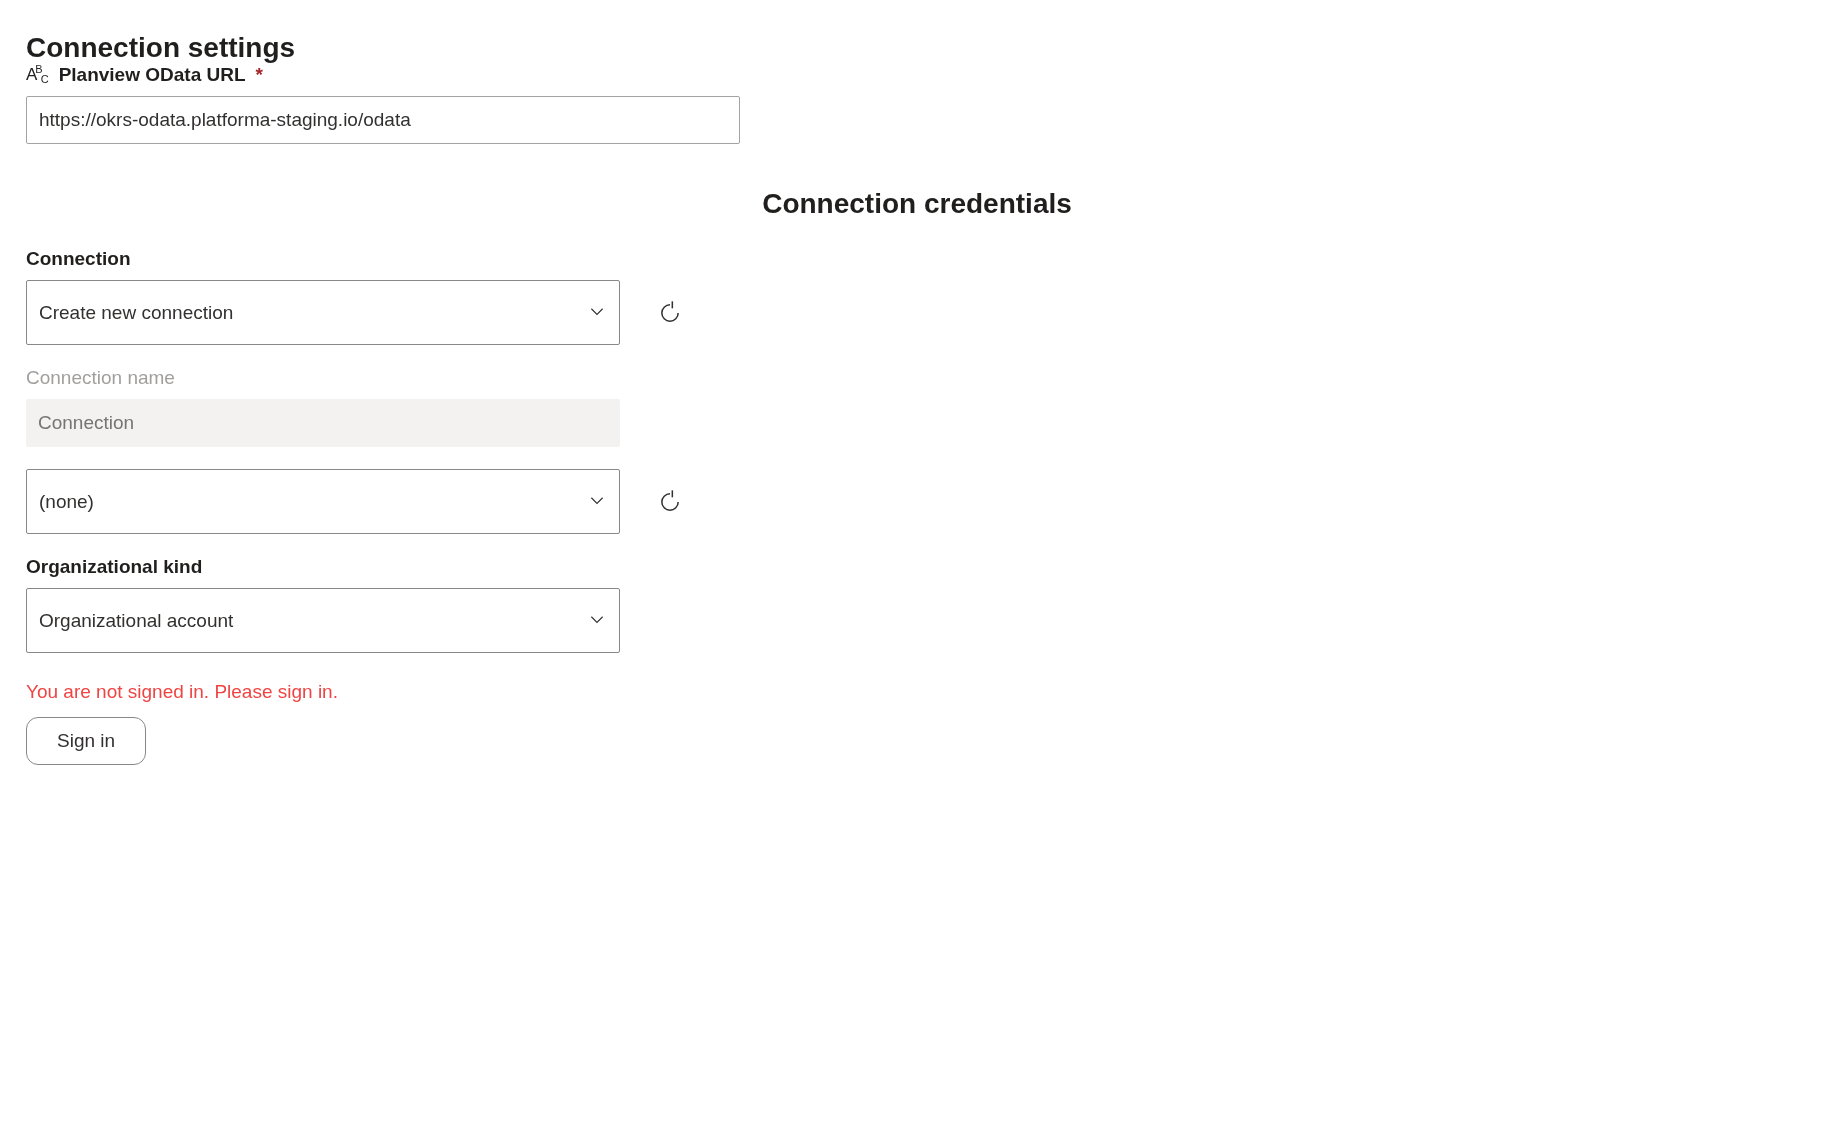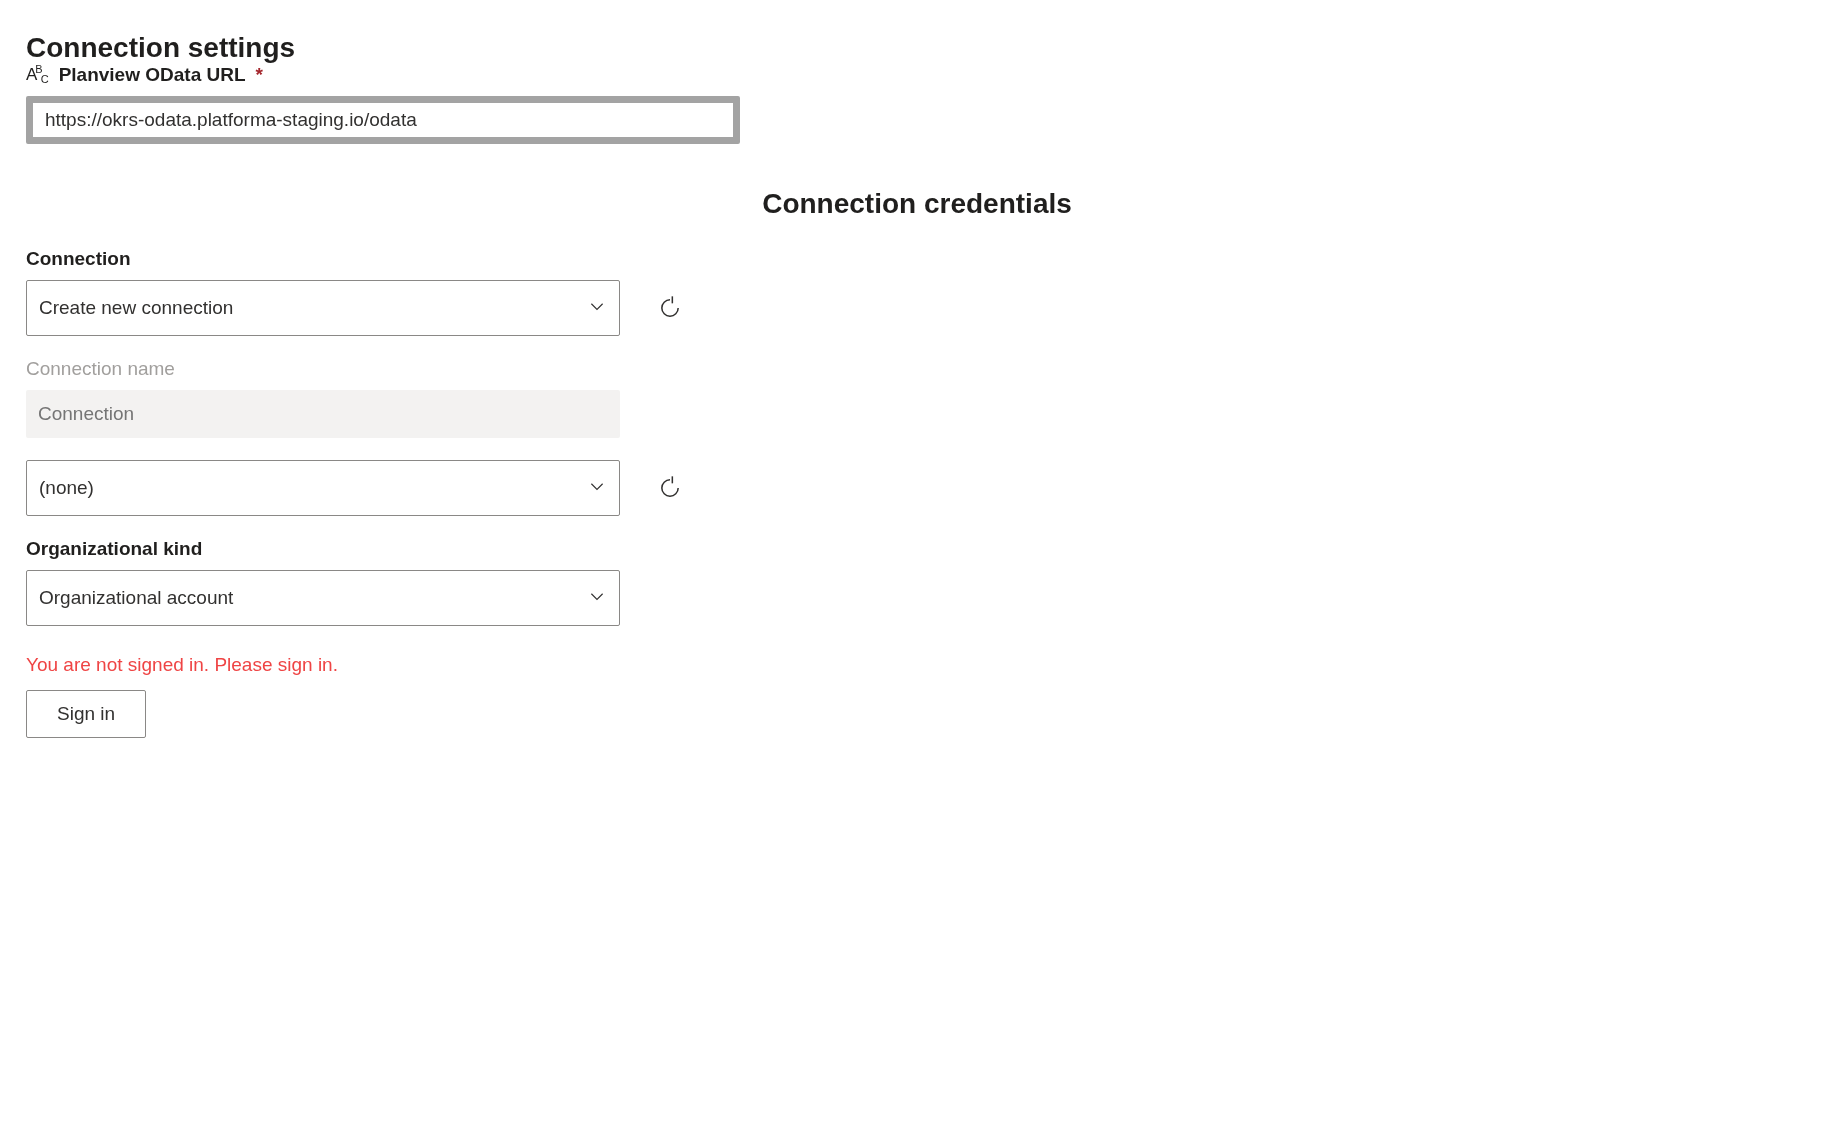--- a/index.html
+++ b/index.html
@@ -59,21 +59,21 @@
       top: -6px;
     }
     .abc-icon .c-sub {
       font-size: 11px;
       position: relative;
       top: 4px;
     }
     .text-input {
       width: 714px;
       height: 48px;
-      border: 7px solid #a3a3a3;
+      border: 1px solid #a3a3a3;
       border-radius: 2px;
       padding: 0 12px;
       font-size: 19px;
       font-family: inherit;
       color: #323130;
       background: #ffffff;
     }
     .text-input.disabled {
       background: #f3f2f1;
       border: none;
@@ -83,21 +83,21 @@
       display: flex;
       align-items: center;
       gap: 34px;
     }
     .select-wrapper {
       position: relative;
       width: 594px;
     }
     .select-box {
       width: 100%;
-      height: 56px;
+      height: 65px;
       border: 1px solid #8a8886;
       border-radius: 2px;
       padding: 0 40px 0 12px;
       font-size: 19px;
       font-family: inherit;
       color: #323130;
       background: #ffffff;
       display: flex;
       align-items: center;
       cursor: pointer;
@@ -119,21 +119,21 @@
     }
     .status-text {
       font-size: 19px;
       color: #ef4444;
       margin-bottom: 14px;
       margin-top: 28px;
     }
     .signin-button {
       background: #ffffff;
       border: 1px solid #8a8886;
-      border-radius: 2px;
+      border-radius: 12px;
       padding: 12px 30px;
       font-size: 19px;
       font-family: inherit;
       color: #323130;
       cursor: pointer;
     }
   </style>
 </head>
 <body>
 

